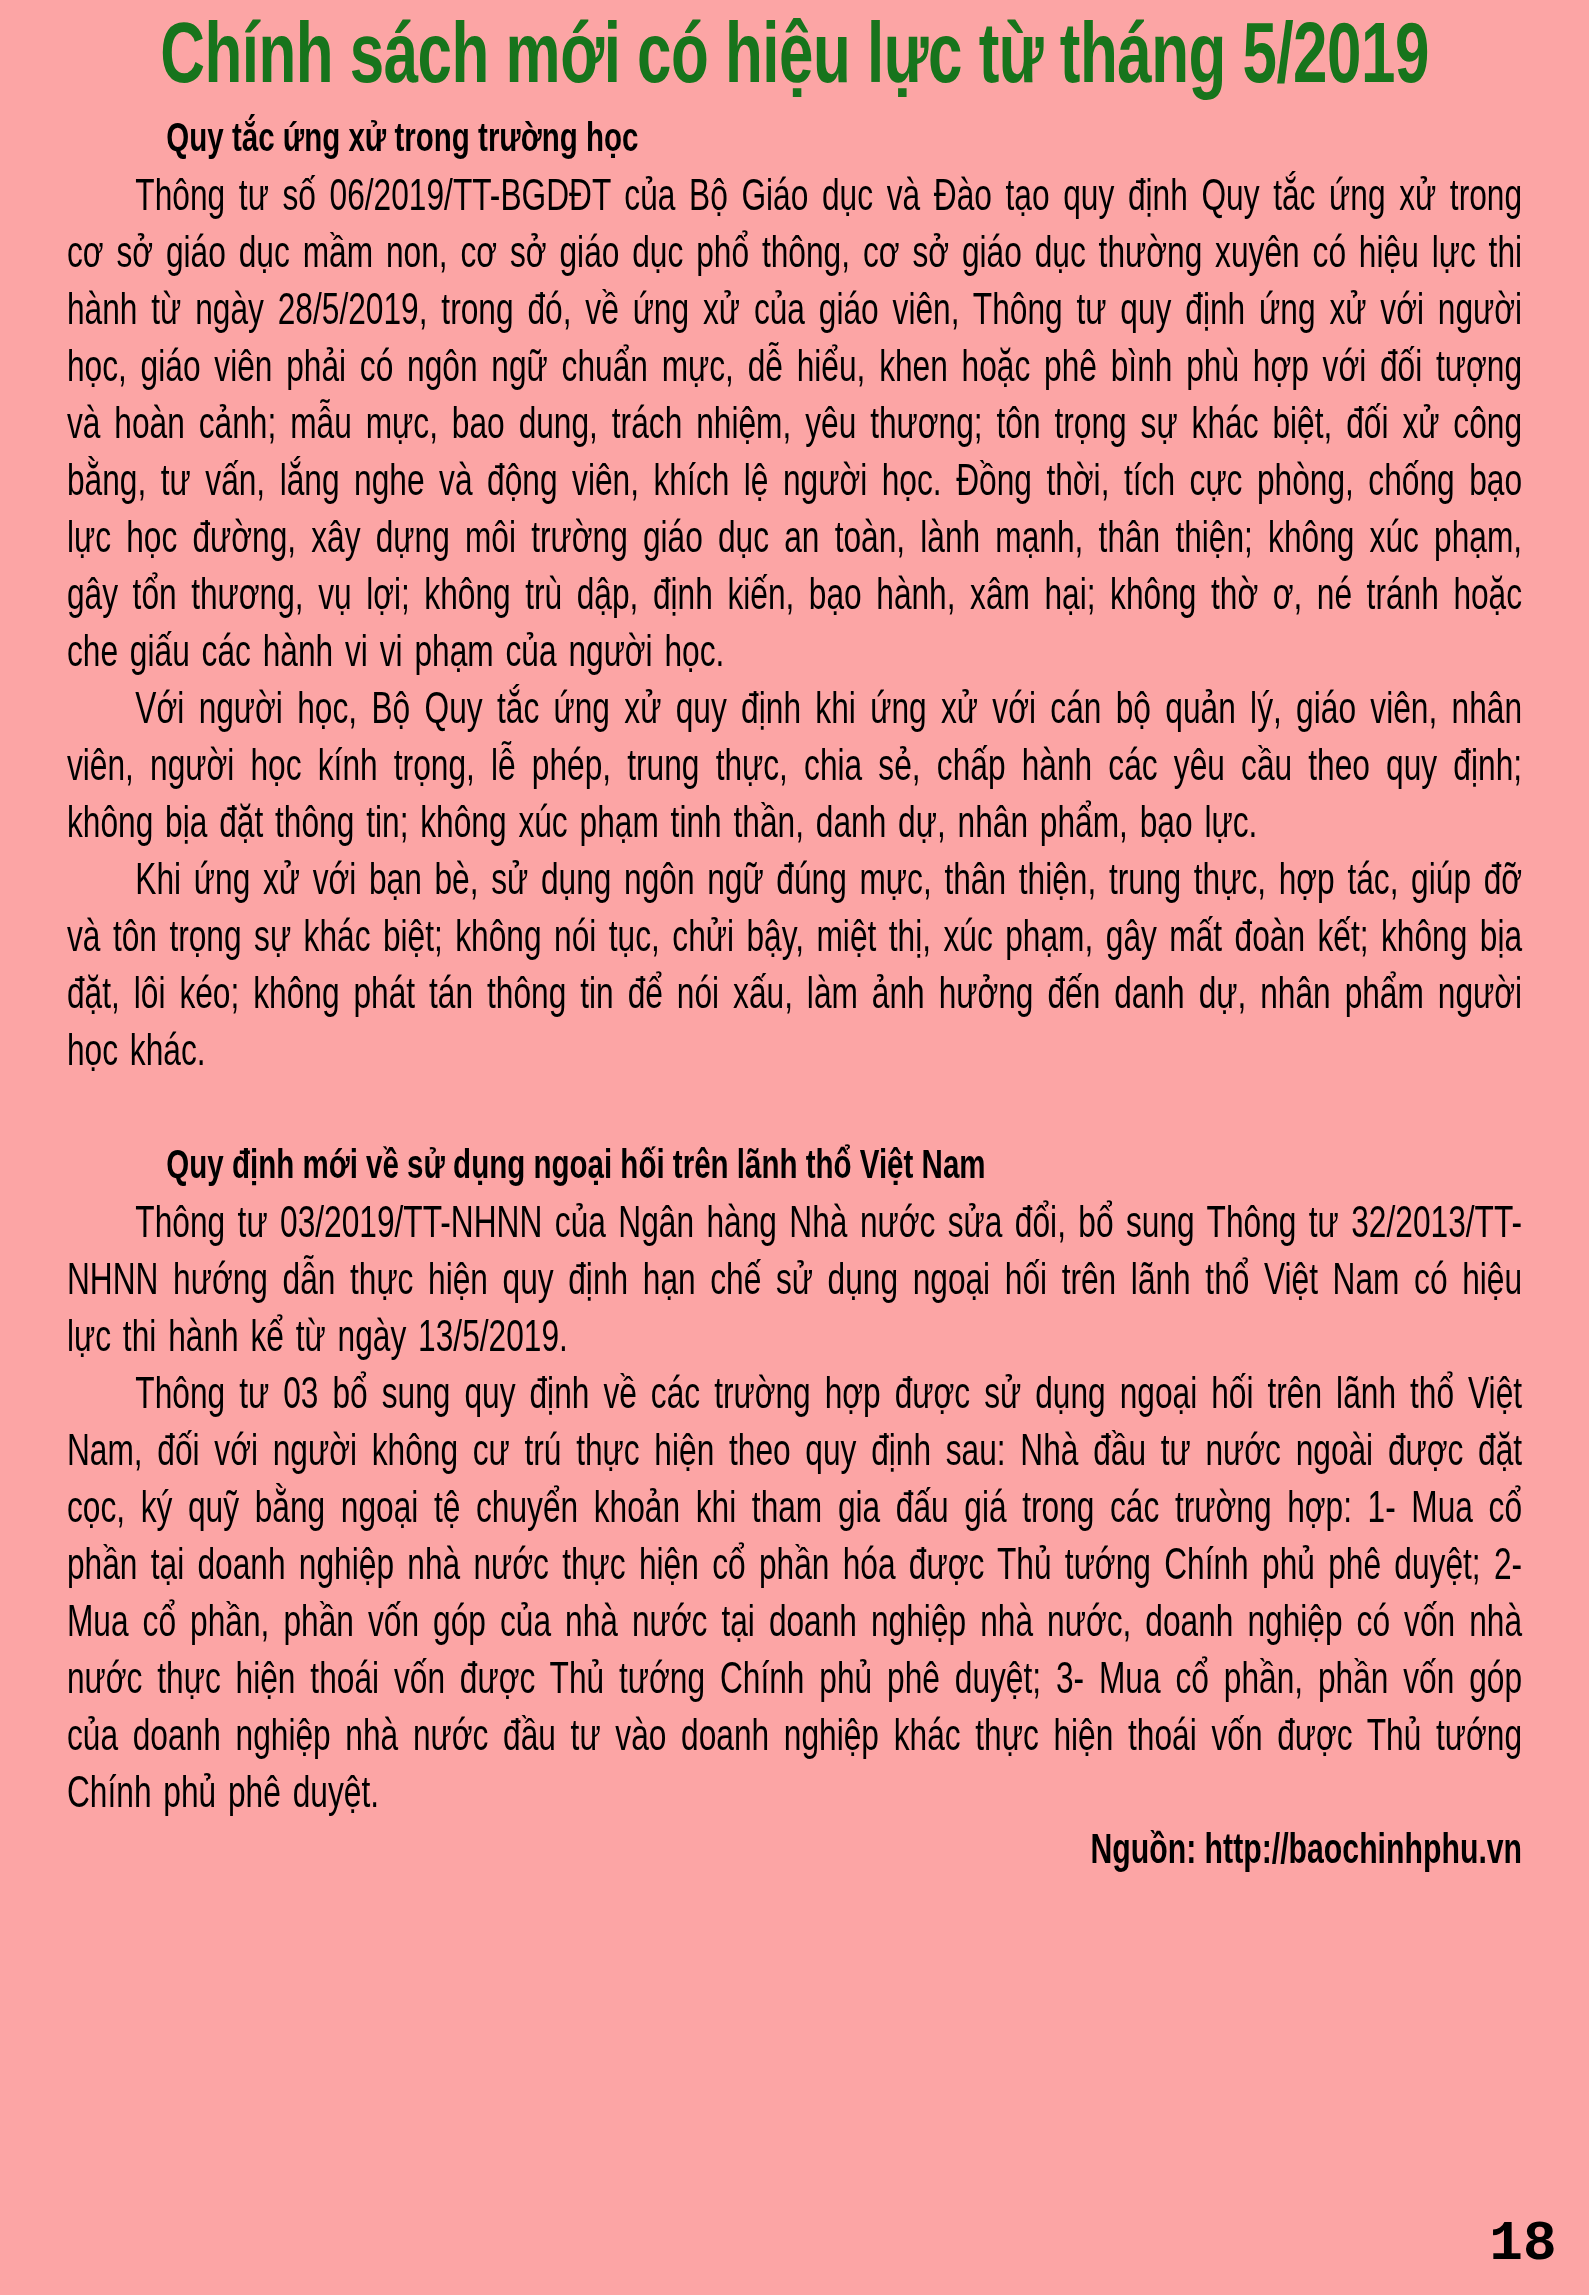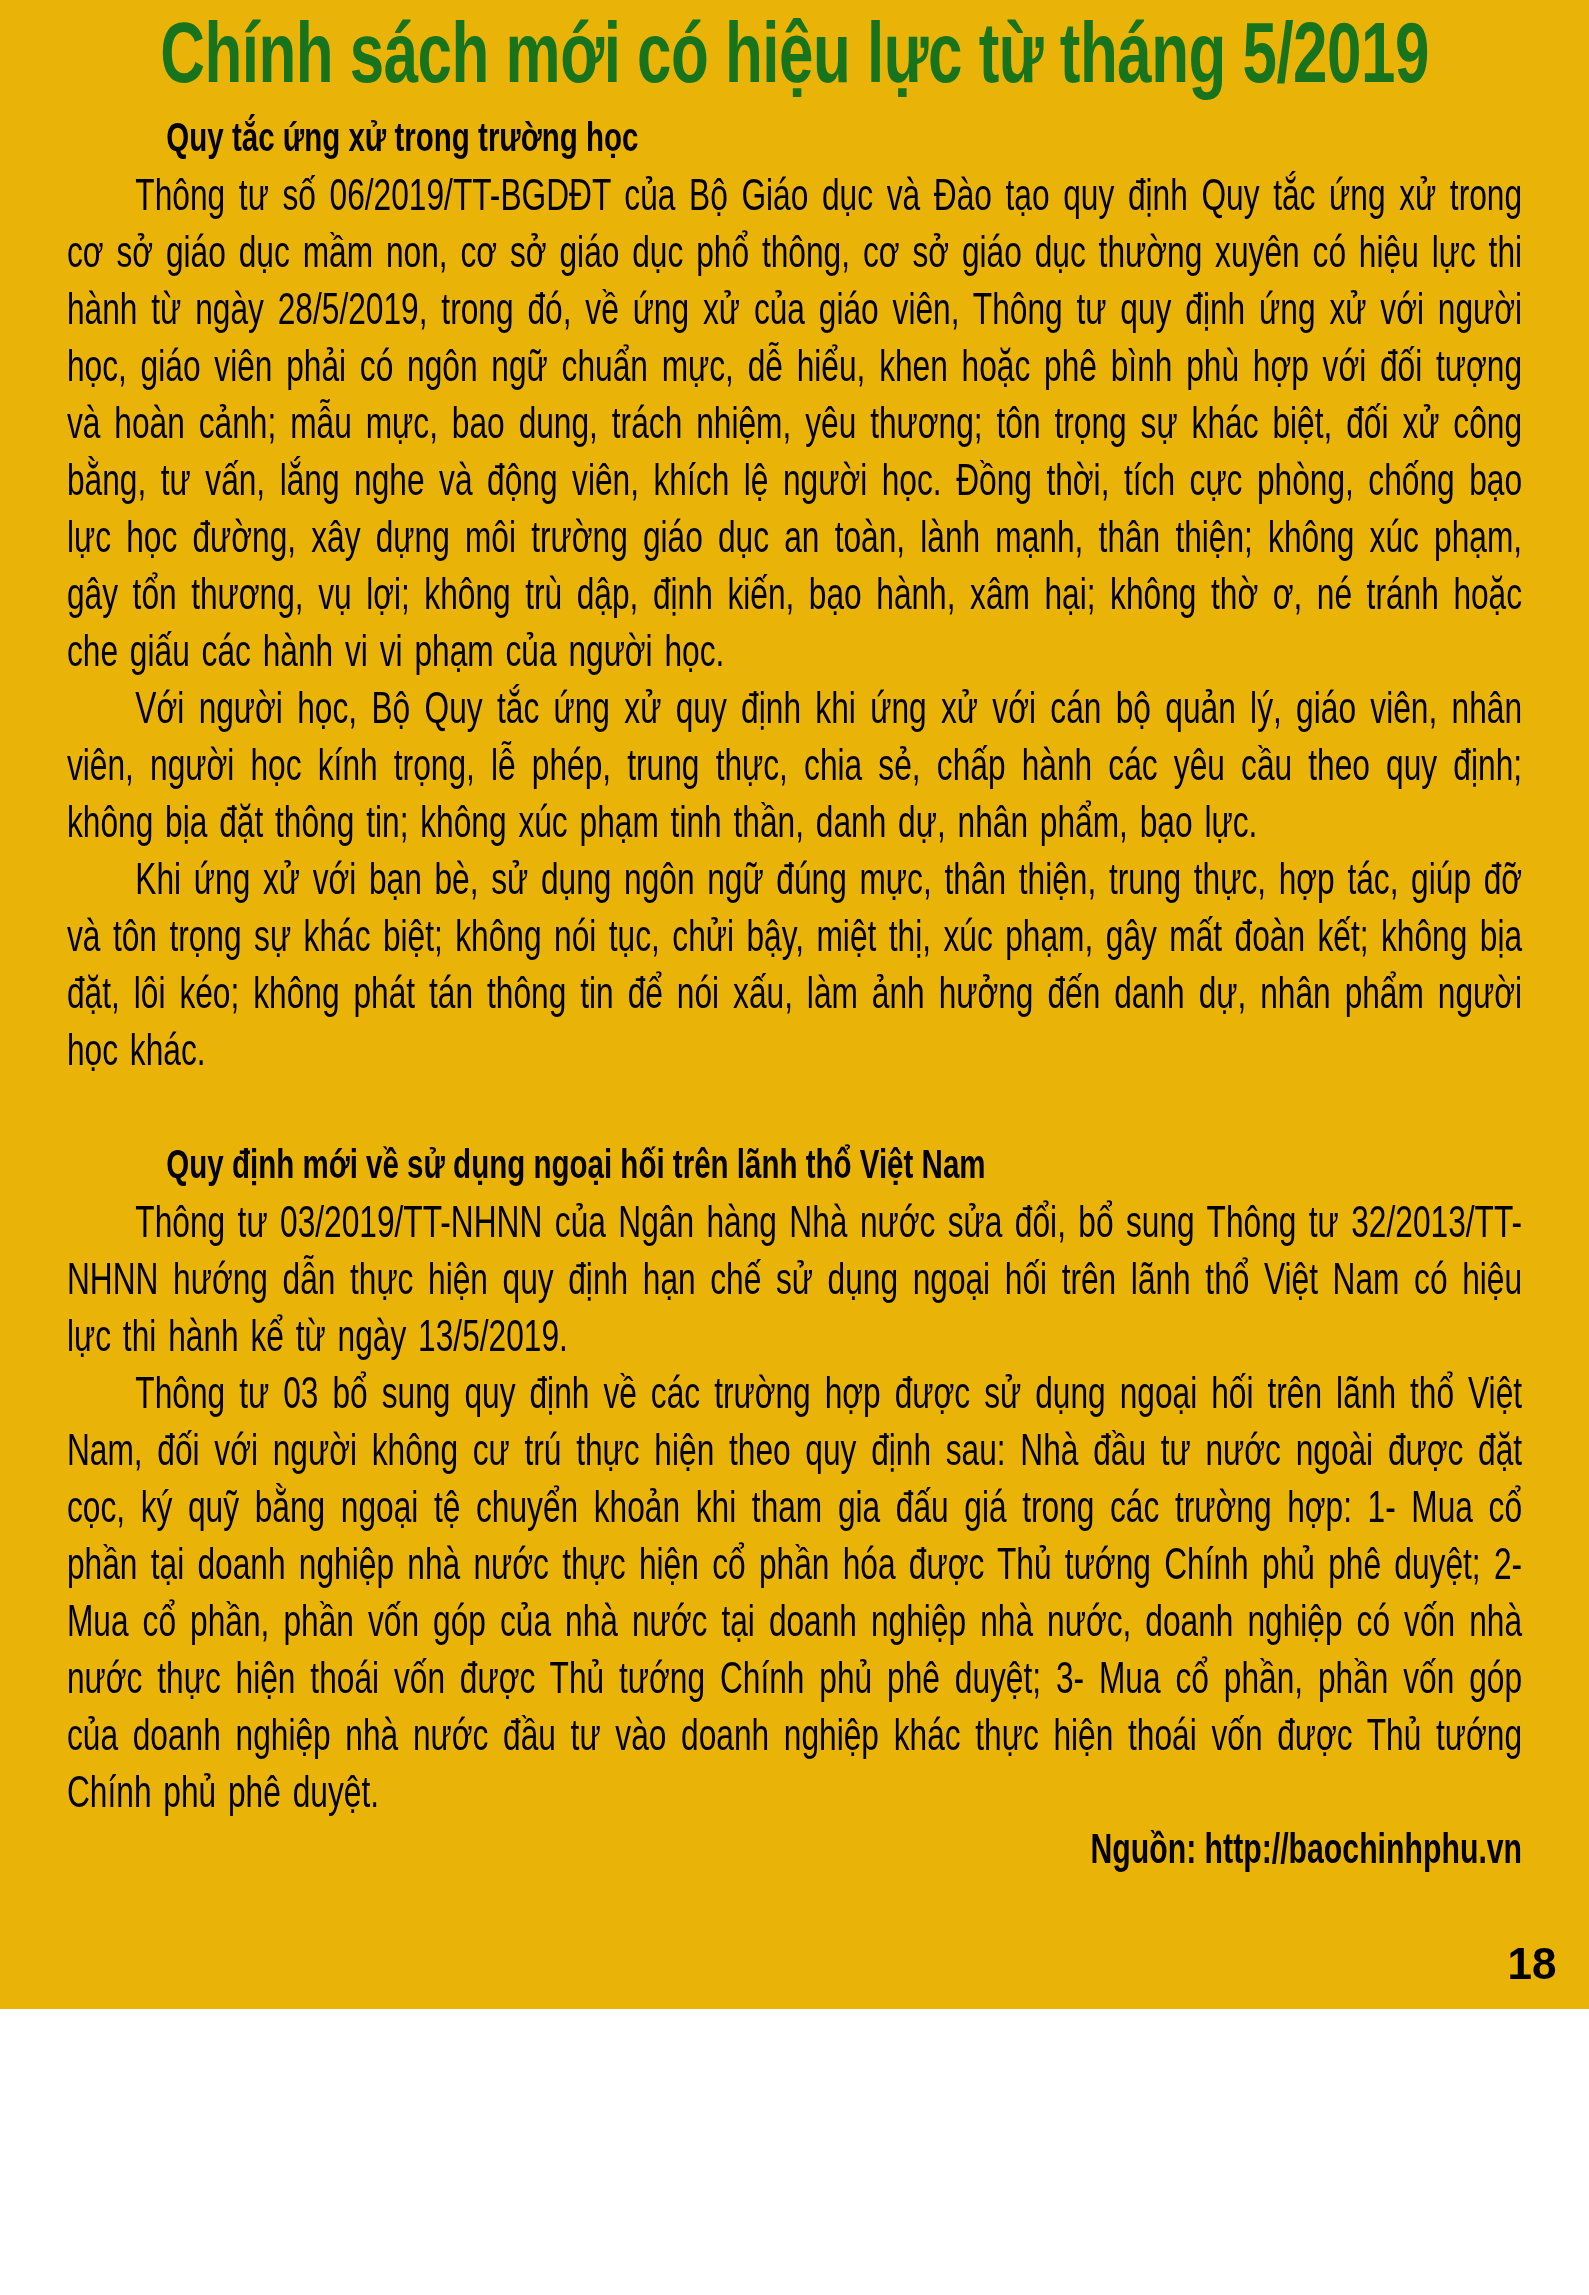--- a/index.html
+++ b/index.html
@@ -3,22 +3,22 @@
 <meta charset="utf-8">
 <style>
   html, body {
     margin: 0;
     padding: 0;
     background: #ffffff;
   }
   .page {
     position: relative;
     width: 1589px;
-    height: 2009px;
-    background: #eab308;
+    height: 2295px;
+    background: #fca5a5;
     overflow: hidden;
     font-family: "Liberation Sans", "DejaVu Sans", sans-serif;
     color: #000000;
   }
   
   .squeeze {
     position: absolute;
     top: 0;
     left: 0;
     width: 2207px;
@@ -61,23 +61,23 @@
     margin: 0;
     font-size: 42px;
     line-height: 57px;
     font-weight: bold;
     text-align: right;
   }
   .page-number {
     position: absolute;
     right: 32.5px;
     bottom: 22.6px;
-    font-family: Liberation Sans, sans-serif;
+    font-family: Liberation Mono, monospace;
     font-weight: bold;
-    font-size: 44px;
+    font-size: 56px;
     line-height: 1;
   }
 </style>
 </head>
 <body>
 
 <div class="page">
   <div class="squeeze">
 
     <h1 class="doc-title" style="color: rgb(23, 116, 28);">Chính sách mới có hiệu lực từ tháng 5/2019</h1>

